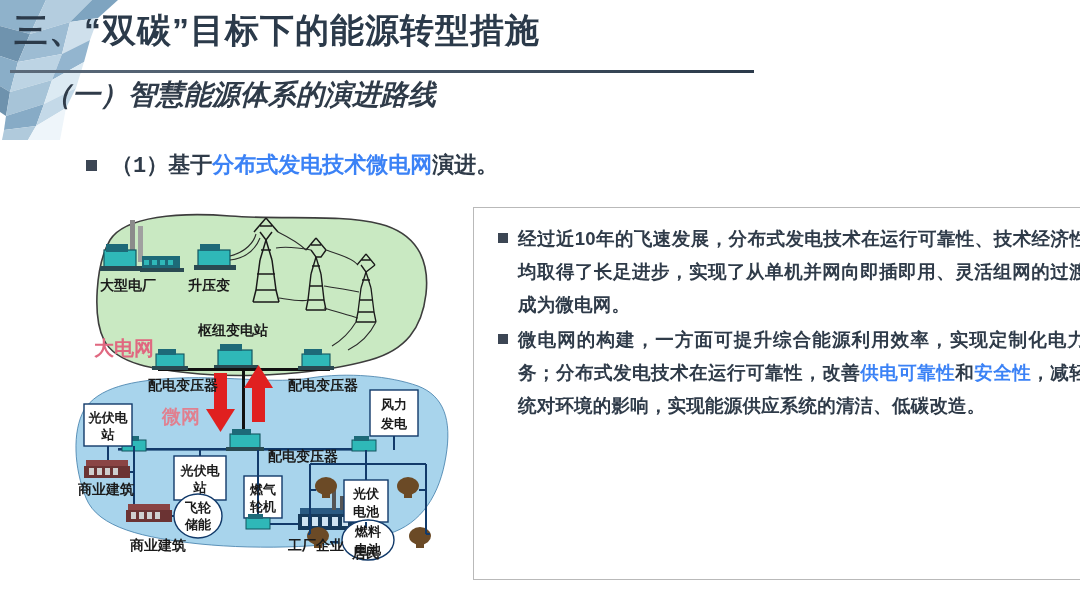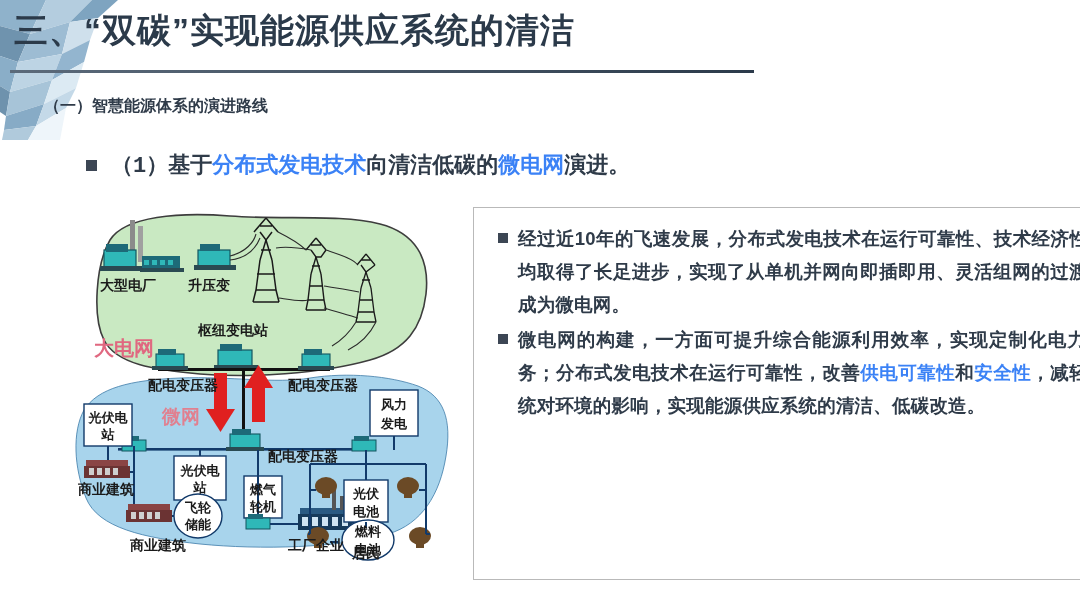--- a/index.html
+++ b/index.html
@@ -42,26 +42,27 @@
     width: 744px;
     height: 3px;
     background: linear-gradient(to right, #5b6a7a, #3d4c5c 70%, #2b3a4a);
     z-index: 3;
   }
 
   
   #subtitle {
     position: absolute;
     left: 44px;
-    top: 96px;
-    font-size: 16px;
+    top: 76px;
+    font-size: 28px;
     font-weight: bold;
     color: #2f3b49;
     white-space: nowrap;
     z-index: 3;
+    font-style: italic;
   }
 
   
   #bullet-line {
     position: absolute;
     left: 86px;
     top: 150px;
     font-size: 22px;
     font-weight: bold;
     color: #2f3b49;
@@ -137,30 +138,29 @@
   <polygon points="62,54 90,40 84,62 52,80" fill="#93b5cf"></polygon>
   <polygon points="0,86 10,92 6,116 0,112" fill="#6e92ad"></polygon>
   <polygon points="10,92 52,80 44,104 6,116" fill="#a7c4d8"></polygon>
   <polygon points="52,80 84,62 76,88 44,104" fill="#dceaf3"></polygon>
   <polygon points="6,116 44,104 36,126 4,130" fill="#87abc6"></polygon>
   <polygon points="44,104 76,88 66,108 36,126" fill="#c4d9e8"></polygon>
   <polygon points="4,130 36,126 28,140 2,140" fill="#b0cadc"></polygon>
   <polygon points="36,126 66,108 60,140 28,140" fill="#eef5fa"></polygon>
 </svg>
 
-<div id="slide-title">三、“双碳”实现能源供应系统的清洁</div>
+<div id="slide-title">三、“双碳”目标下的能源转型措施</div>
 <div id="title-rule"></div>
 
 <div id="subtitle">（一）智慧能源体系的演进路线</div>
 
 <div id="bullet-line">
   <span class="sq-marker"></span>
   <span>（1）基于</span>
   <span class="hl">分布式发电技术</span>
-  <span>向清洁低碳的</span>
   <span class="hl">微电网</span>
   <span>演进。</span>
 </div>
 
 <div id="text-panel">
 
   <div class="panel-item">
     <span class="sq-marker"></span>
     <div class="panel-text">经过近10年的飞速发展，分布式发电技术在运行可靠性、技术经济性等方面均取得了长足进步，实现了从单机并网向即插即用、灵活组网的过渡，构建成为微电网。</div>
   </div>

